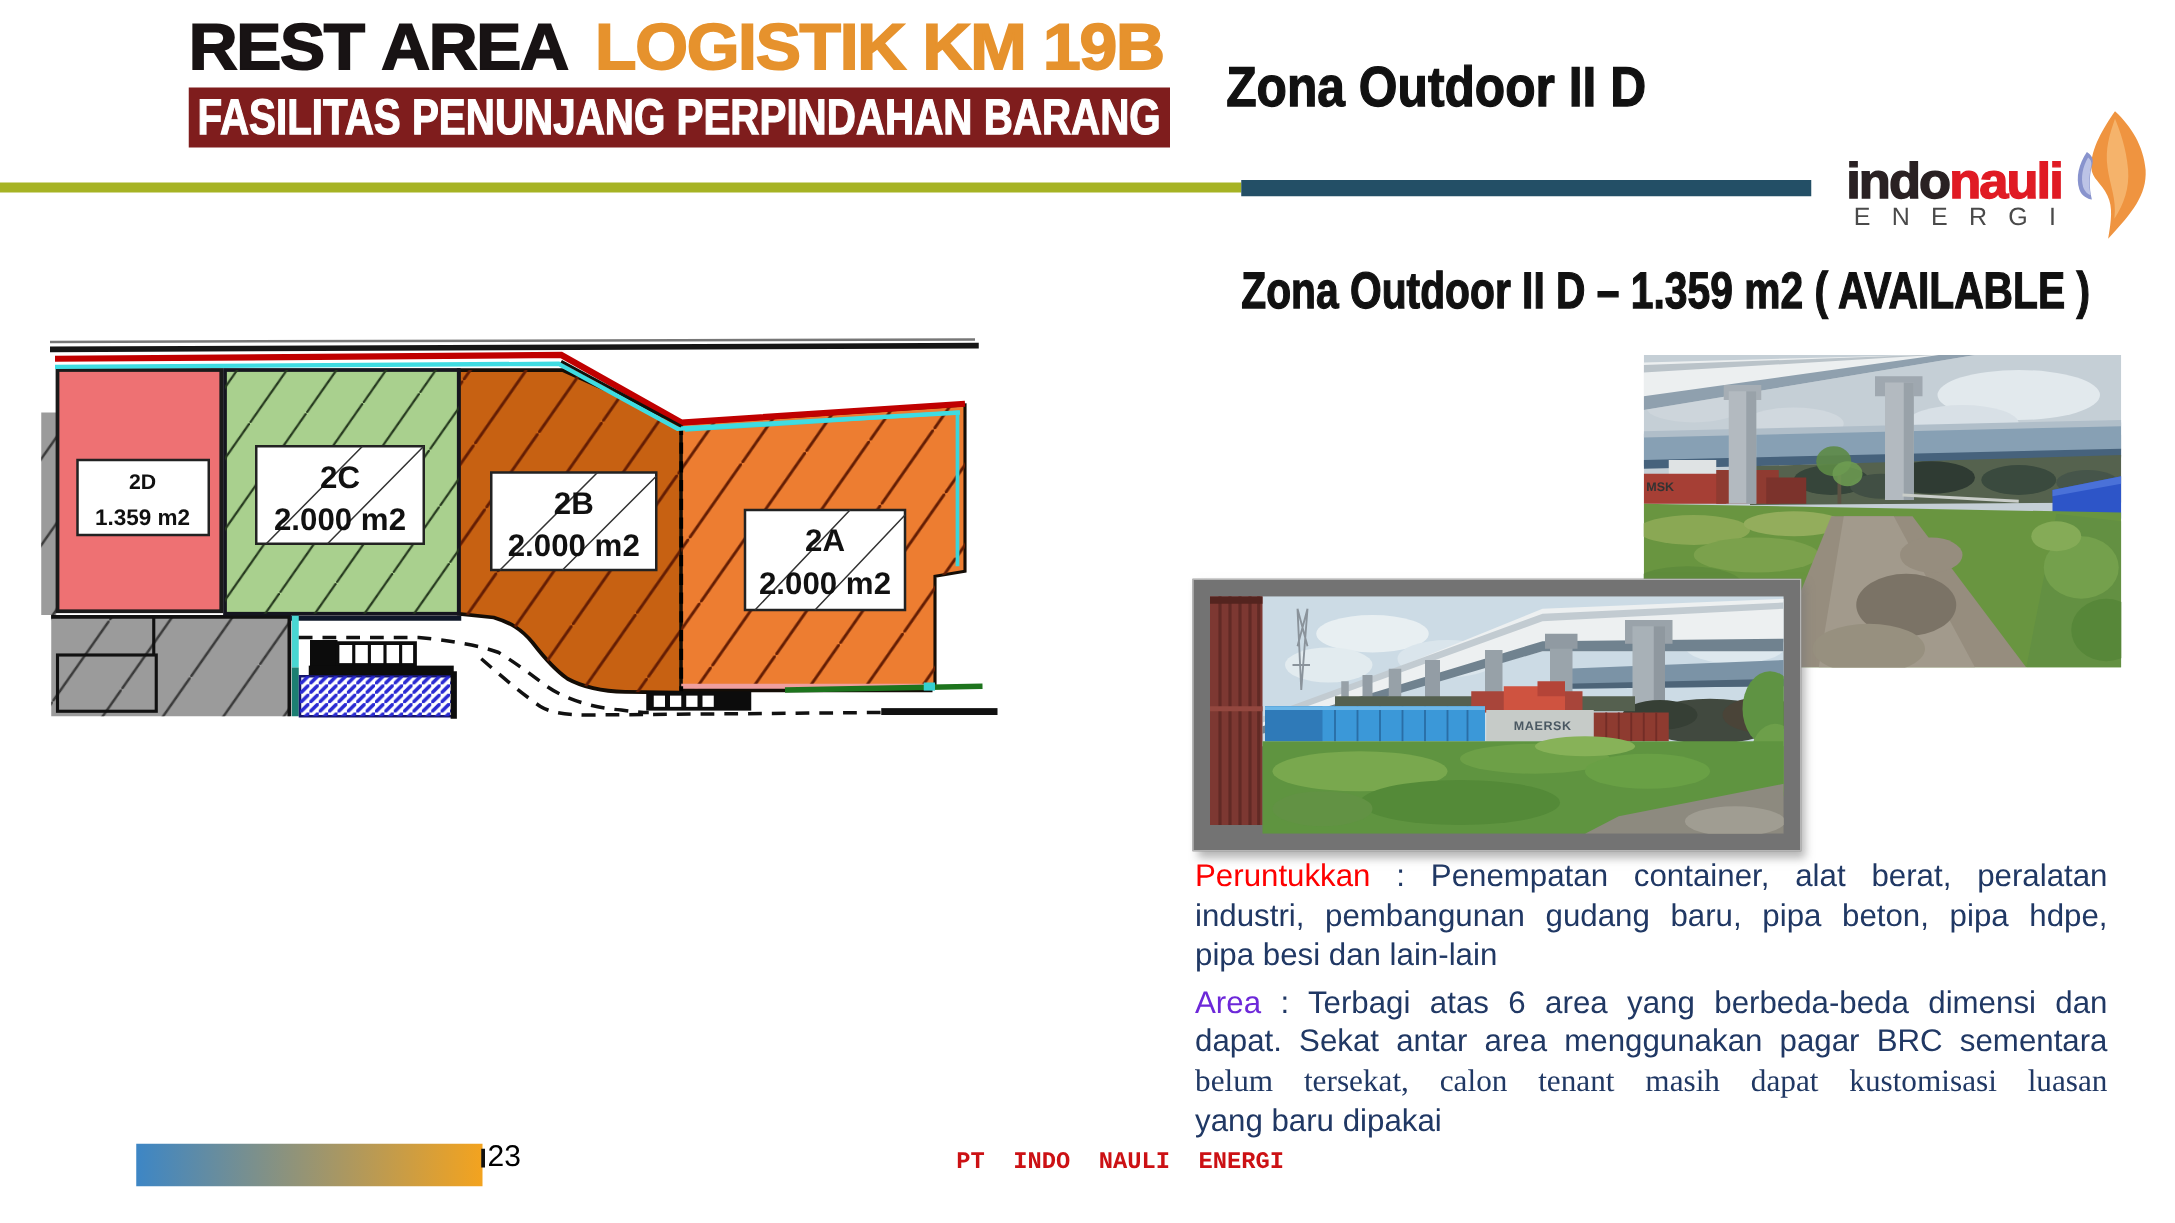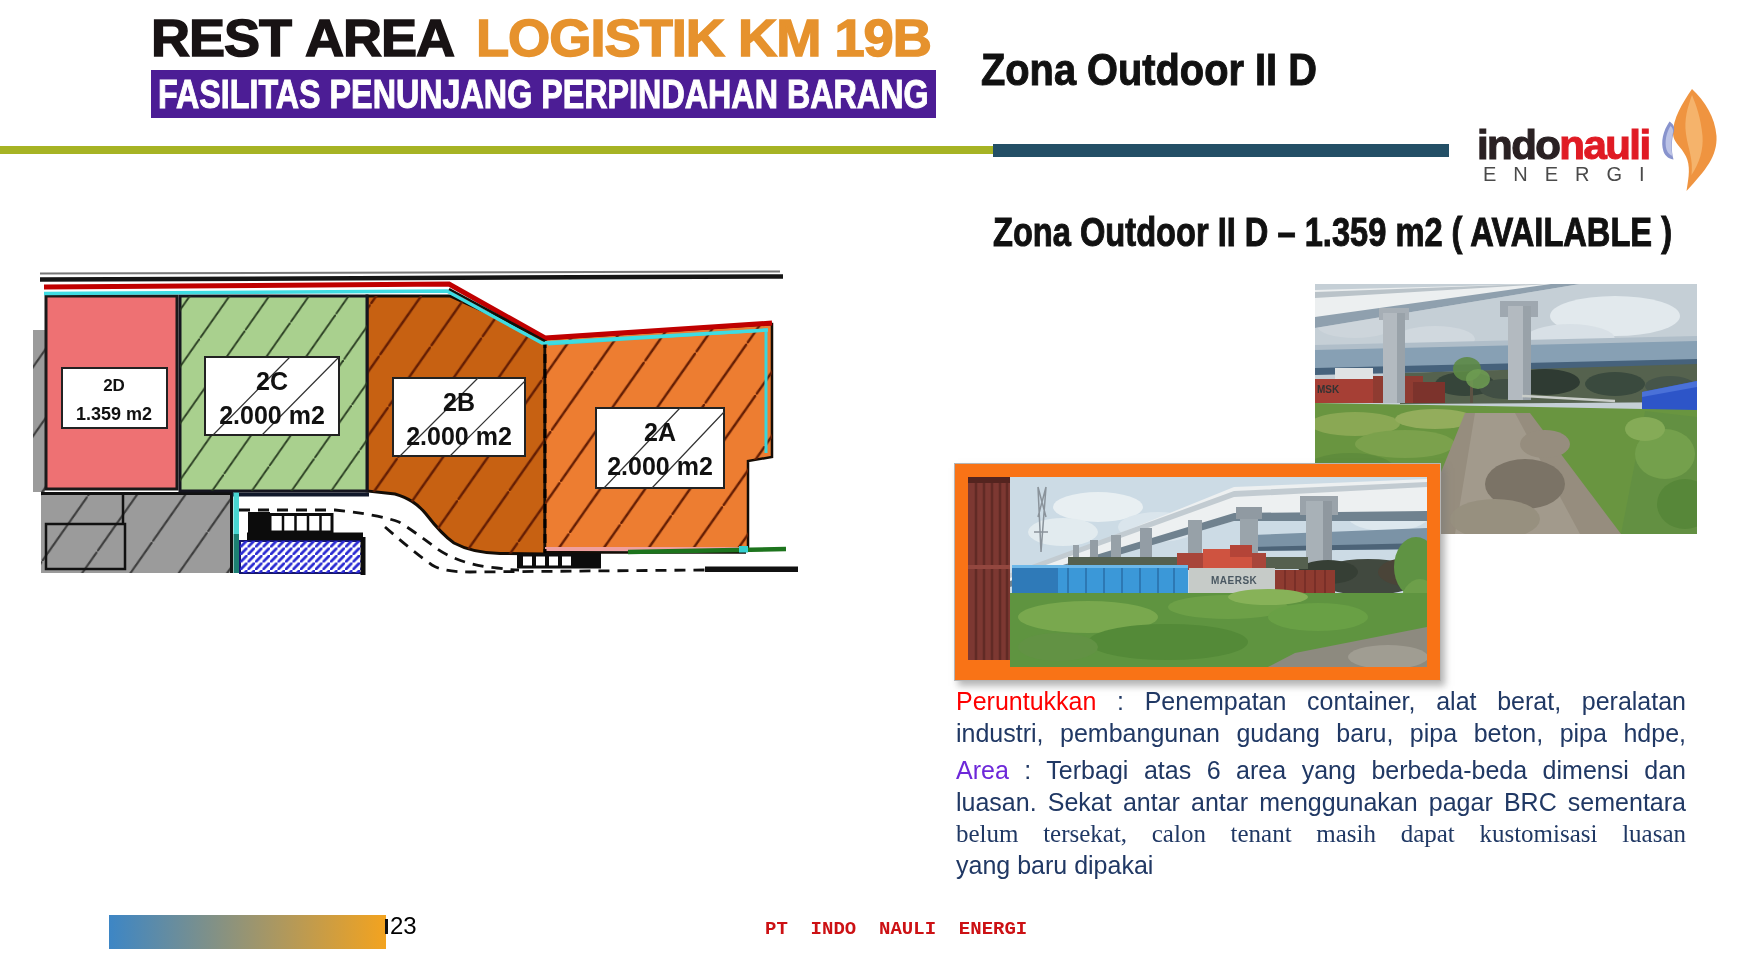--- a/index.html
+++ b/index.html
@@ -10,21 +10,21 @@
 </head>
 <body>
 
 <div class="abs" style="left:151px;top:12px;white-space:nowrap;line-height:1;">
   <span id="logoblack" style="display:inline-block;transform-origin:0 0;transform:scaleX(1.040);font-weight:700;font-size:52px;letter-spacing:-1px;color:#181314;-webkit-text-stroke:1.4px #181314;">REST&nbsp;AREA</span>
 </div>
 <div class="abs" style="left:476px;top:12px;white-space:nowrap;line-height:1;">
   <span id="logoorange" style="display:inline-block;transform-origin:0 0;transform:scaleX(1.044);font-weight:700;font-size:52px;letter-spacing:-1px;color:#e6922d;-webkit-text-stroke:1.4px #e6922d;">LOGISTIK&nbsp;KM&nbsp;19B</span>
 </div>
 
-<div class="abs" style="left:151px;top:70px;width:785px;height:48px;background:#4c1d95;">
+<div class="abs" style="left:151px;top:70px;width:785px;height:48px;background:#7f1d1d;">
   <span id="bannertext" style="display:inline-block;transform-origin:0 0;transform:scaleX(0.807);position:absolute;left:7px;top:0;line-height:48px;font-weight:700;font-size:40px;color:#ffffff;-webkit-text-stroke:1px #ffffff;white-space:nowrap;">FASILITAS PENUNJANG PERPINDAHAN BARANG</span>
 </div>
 
 <div class="abs" style="left:0;top:146px;width:993px;height:8px;background:#a6b324;"></div>
 
 <div class="abs" style="left:993px;top:144px;width:456px;height:13px;background:#234f66;"></div>
 
 <div class="abs" style="left:981px;top:47px;white-space:nowrap;line-height:1;">
   <span id="titletext" style="display:inline-block;transform-origin:0 0;transform:scaleX(0.884);font-weight:700;font-size:45px;color:#111111;-webkit-text-stroke:1px #111111;">Zona Outdoor II D</span>
 </div>
@@ -218,21 +218,21 @@
   <ellipse cx="210" cy="200" rx="40" ry="25" fill="#7b7366"></ellipse>
   <ellipse cx="230" cy="160" rx="25" ry="14" fill="#968d7e"></ellipse>
   <ellipse cx="180" cy="235" rx="45" ry="20" fill="#97907f"></ellipse>
 
   <polygon points="306,250 382,250 382,133 330,127" fill="#639042"></polygon>
   <ellipse cx="350" cy="170" rx="30" ry="25" fill="#74a04c"></ellipse>
   <ellipse cx="370" cy="220" rx="28" ry="25" fill="#578739"></ellipse>
   <ellipse cx="330" cy="145" rx="20" ry="12" fill="#85ab57"></ellipse>
 </svg>
 
-<div class="abs" style="left:954px;top:463px;width:485px;height:216px;z-index:2;background:#f97316;border:1px solid #b5b5b5;box-shadow:4px 5px 7px rgba(120,120,120,0.55);">
+<div class="abs" style="left:954px;top:463px;width:485px;height:216px;z-index:2;background:#737373;border:1px solid #b5b5b5;box-shadow:4px 5px 7px rgba(120,120,120,0.55);">
 
 <svg class="abs" style="left:13px;top:13px;" width="459" height="190" viewBox="0 0 459 190">
 
   <rect x="0" y="0" width="459" height="120" fill="#ccdbe5"></rect>
   <ellipse cx="130" cy="30" rx="45" ry="15" fill="#e8eff2"></ellipse>
   <ellipse cx="95" cy="55" rx="35" ry="14" fill="#e2ebef"></ellipse>
   <ellipse cx="190" cy="50" rx="40" ry="15" fill="#dae5ec"></ellipse>
   <ellipse cx="320" cy="28" rx="45" ry="14" fill="#e8eff2"></ellipse>
   <ellipse cx="420" cy="40" rx="40" ry="14" fill="#dde8ee"></ellipse>
 
@@ -295,25 +295,26 @@
   <polygon points="327,176 459,150 459,190 300,190" fill="#8d8a7f"></polygon>
   <ellipse cx="420" cy="180" rx="40" ry="12" fill="#a09d92"></ellipse>
 </svg>
 </div>
 
 <div class="abs" style="left:956px;top:686px;width:730px;font-size:25px;line-height:31.6px;color:#203864;">
 
   <div>
     <div style="text-align:justify;text-align-last:justify;"><span style="color:#fe0000;">Peruntukkan</span> : Penempatan container, alat berat, peralatan</div>
     <div style="text-align:justify;text-align-last:justify;">industri, pembangunan gudang baru, pipa beton, pipa hdpe,</div>
+    <div>pipa besi dan lain-lain</div>
   </div>
 
   <div style="margin-top:6px;">
     <div style="text-align:justify;text-align-last:justify;"><span style="color:#6d28d9;">Area</span> : Terbagi atas 6 area yang berbeda-beda dimensi dan</div>
-    <div style="text-align:justify;text-align-last:justify;">luasan. Sekat antar antar menggunakan pagar BRC sementara</div>
+    <div style="text-align:justify;text-align-last:justify;">dapat. Sekat antar area menggunakan pagar BRC sementara</div>
     <div style="text-align:justify;text-align-last:justify;font-family:Liberation Serif, serif;">belum tersekat, calon tenant masih dapat kustomisasi luasan</div>
     <div>yang baru dipakai</div>
   </div>
 </div>
 
 <div class="abs" style="left:109px;top:915px;width:277px;height:34px;background:linear-gradient(to right,#3d86c5,#f3a31f);"></div>
 
 <div class="abs" style="left:385px;top:919px;width:3px;height:15px;background:#111;"></div>
 <div class="abs" style="left:390px;top:914px;line-height:1;font-size:24px;color:#000000;">23</div>
 

